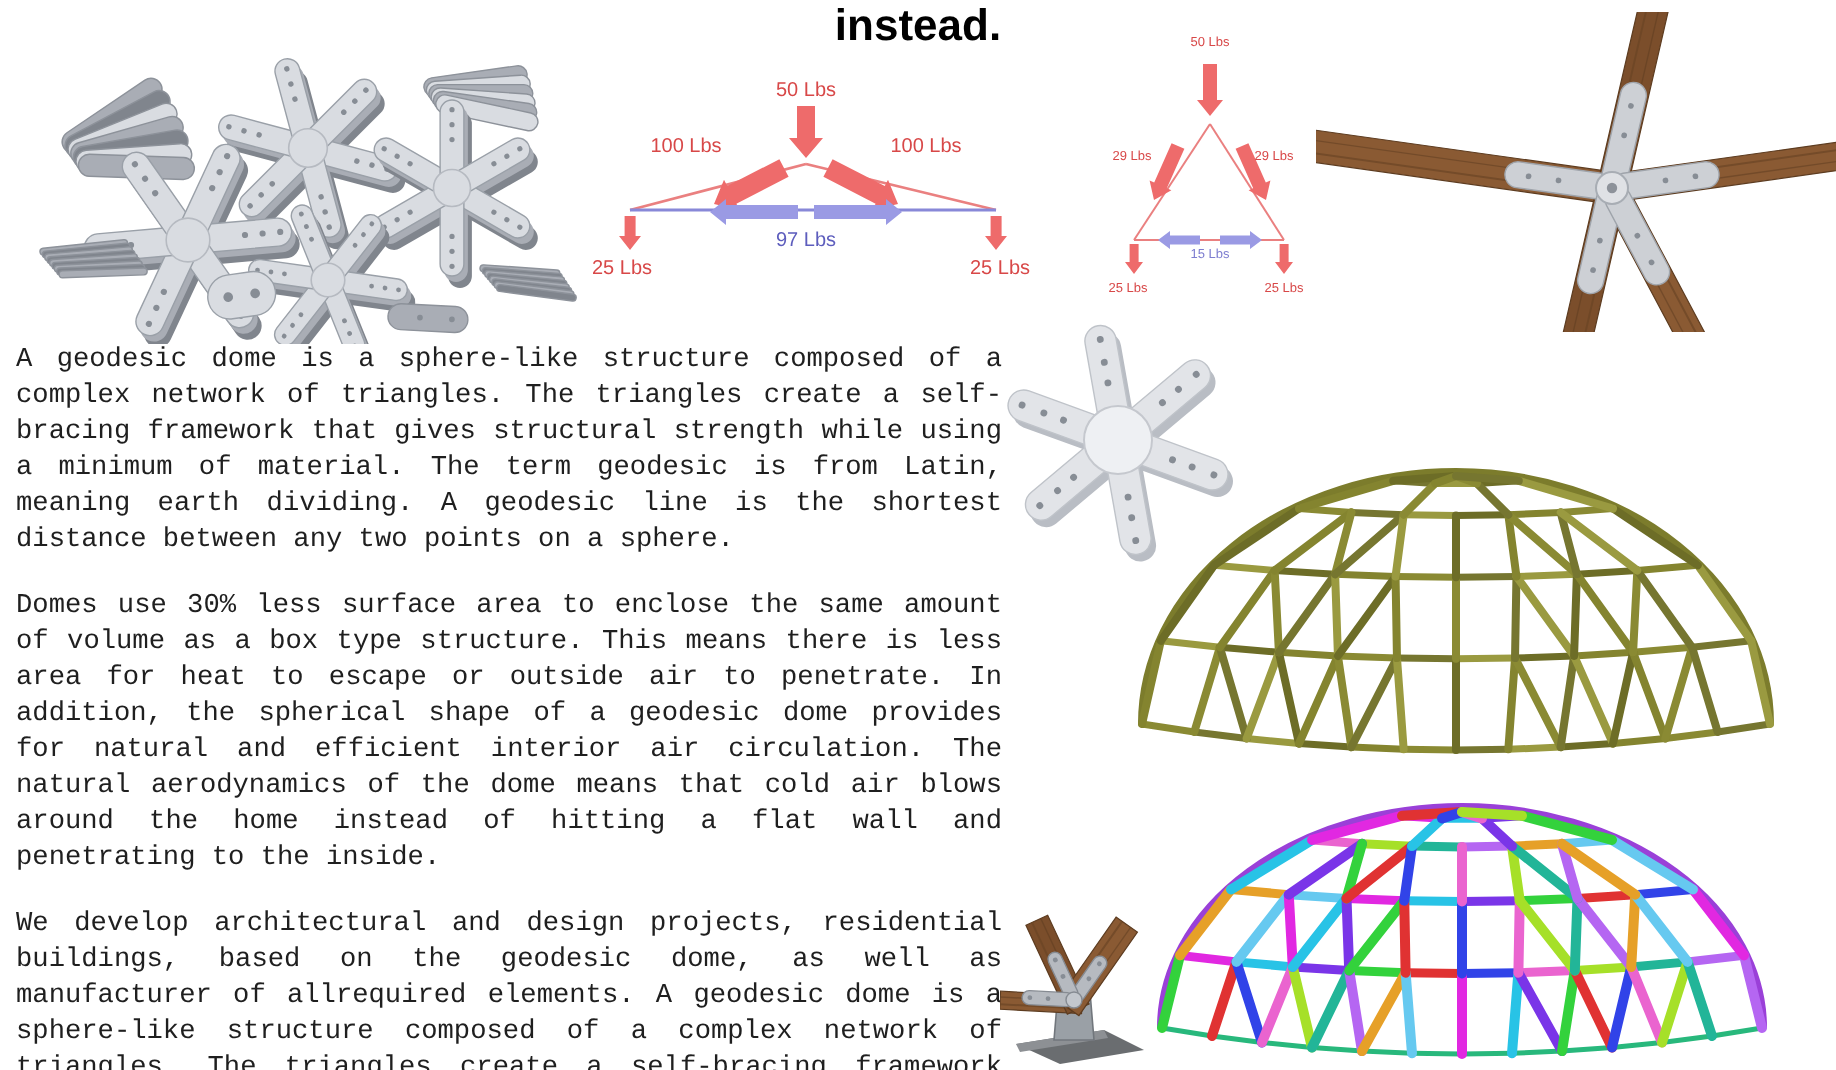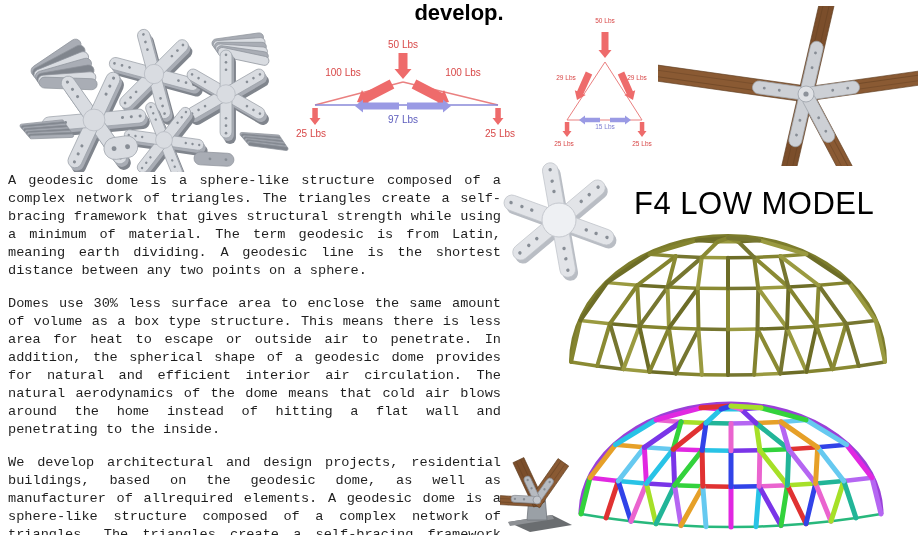--- a/index.html
+++ b/index.html
@@ -13,21 +13,21 @@
   .model-heading{position:absolute;left:634px;top:186px;font-size:31px;color:#000;
                  letter-spacing:0.5px;white-space:nowrap;}
   .fig{position:absolute;}
   svg text{font-family:"Liberation Sans",sans-serif;}
 </style>
 </head>
 <body>
 
 <div class="canvas">
 
-  <div class="page-title">develop.</div>
+  <div class="page-title">instead.</div>
 
   <svg class="fig" id="fig-pile" style="left:4px;top:22px" width="288" height="150" viewBox="0 0 288 150">
       <g transform="rotate(-34 28 52)">
         <rect x="28" y="46.5" width="58" height="11" rx="5.5" fill="#a9adb5" stroke="#8d929a" stroke-width="0.7"></rect>
       </g>
       <g transform="rotate(-28 29.2 53.4)">
         <rect x="29.2" y="47.9" width="58" height="11" rx="5.5" fill="#80858d" stroke="#8d929a" stroke-width="0.7"></rect>
       </g>
       <g transform="rotate(-22 30.4 54.8)">
         <rect x="30.4" y="49.3" width="58" height="11" rx="5.5" fill="#d9dce1" stroke="#8d929a" stroke-width="0.7"></rect>
@@ -568,21 +568,20 @@
       <g transform="rotate(320 62 62)">
         <rect x="62" y="54.17" width="58" height="15.66" rx="7.83" fill="#e2e4e8" stroke="#bfc3c9" stroke-width="0.7"></rect>
         <circle cx="91" cy="62" r="1.7226000000000001" fill="#878d95"></circle>
         <circle cx="101.44" cy="62" r="1.7226000000000001" fill="#878d95"></circle>
         <circle cx="113.03999999999999" cy="62" r="1.7226000000000001" fill="#878d95"></circle>
       </g>
       <circle cx="62" cy="62" r="12.18" fill="#e2e4e8" stroke="#b6bac1" stroke-width="0.8"></circle>
       <circle cx="62" cy="62" r="17" fill="#eef0f3" stroke="#c5c8ce" stroke-width="1"></circle>
     </svg>
 
-  <div class="model-heading">F4 LOW MODEL</div>
 
   <svg class="fig" id="fig-olive-dome" style="left:563px;top:228px" width="330" height="152" viewBox="0 0 330 152">
       <path d="M 8 134 A 157 126 0 0 1 322 134" fill="none" stroke="#7c7c2c" stroke-width="4"></path>
       <line x1="8" y1="134" x2="34.16666666666666" y2="137.97222222222223" stroke="#8a8a33" stroke-width="3.5" stroke-linecap="round"></line>
       <line x1="34.16666666666666" y1="137.97222222222223" x2="60.33333333333333" y2="141.22222222222223" stroke="#767630" stroke-width="3.5" stroke-linecap="round"></line>
       <line x1="60.33333333333333" y1="141.22222222222223" x2="86.5" y2="143.75" stroke="#9a9a40" stroke-width="3.5" stroke-linecap="round"></line>
       <line x1="86.5" y1="143.75" x2="112.66666666666666" y2="145.55555555555554" stroke="#6d6d27" stroke-width="3.5" stroke-linecap="round"></line>
       <line x1="112.66666666666666" y1="145.55555555555554" x2="138.83333333333334" y2="146.63888888888889" stroke="#84842f" stroke-width="3.5" stroke-linecap="round"></line>
       <line x1="138.83333333333334" y1="146.63888888888889" x2="165" y2="147" stroke="#8a8a33" stroke-width="3.5" stroke-linecap="round"></line>
       <line x1="165" y1="147" x2="191.16666666666669" y2="146.63888888888889" stroke="#767630" stroke-width="3.5" stroke-linecap="round"></line>

